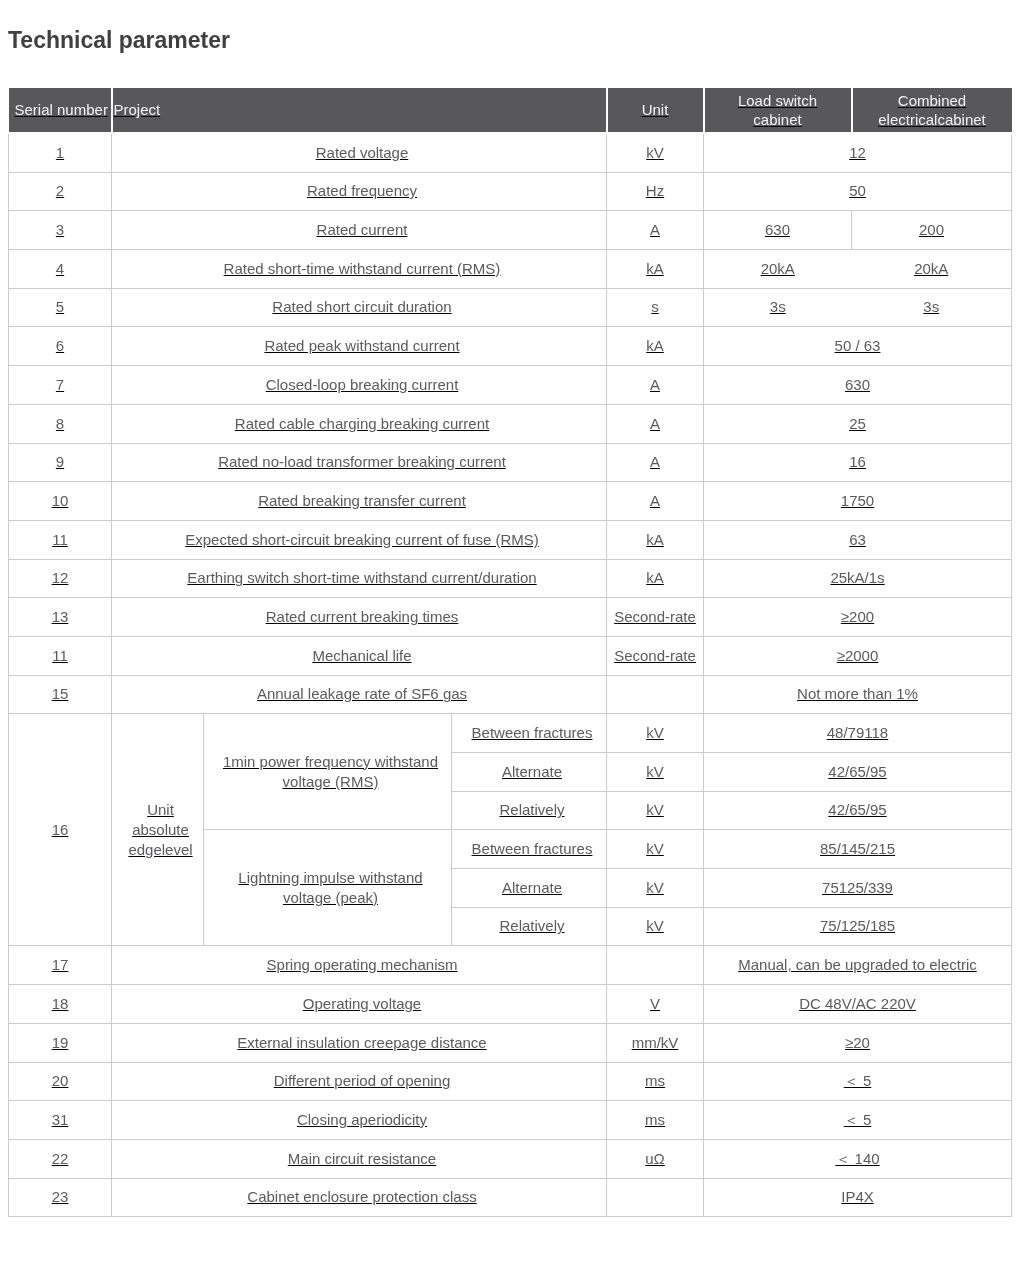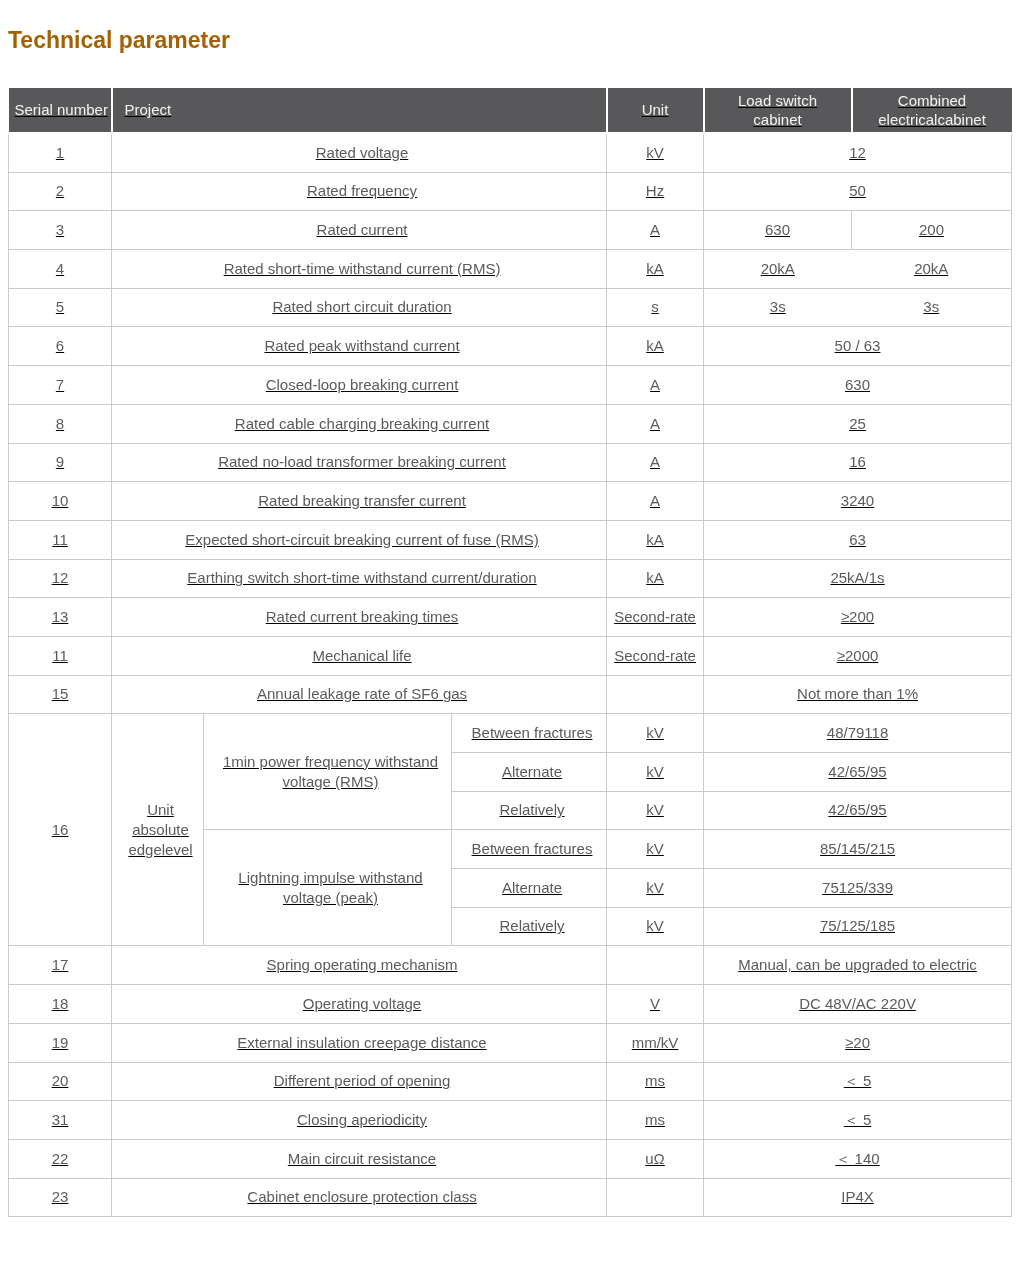--- a/index.html
+++ b/index.html
@@ -2,34 +2,34 @@
 <html><head>
 <meta charset="utf-8">
 <style>
   html,body{margin:0;padding:0;background:#ffffff;}
   body{
     width:1019px;height:1262px;position:relative;overflow:hidden;
     font-family:"Liberation Sans",sans-serif;
   }
   .page-title{
     position:absolute;left:8px;top:27px;margin:0;
-    font-size:23px;font-weight:bold;color:#a16207;letter-spacing:0;
+    font-size:23px;font-weight:bold;color:#404040;letter-spacing:0;
   }
   .table-wrap{position:absolute;left:8px;top:88px;text-decoration:underline;}
   table{
     border-collapse:collapse;table-layout:fixed;width:1003px;
     color:#5b5b5d;font-size:15px;
   }
   thead th{
     background:#58585b;color:#f4f4f4;font-weight:normal;height:44px;
     border-right:2px solid #ffffff;border-bottom:2px solid #ffffff;
     white-space:pre-line;line-height:1.3;padding:0;text-align:center;font-size:15px;
   }
   thead th.h-serial{text-align:left;padding-left:6px;}
-  thead th.h-project{text-align:left;padding-left:12px;}
+  thead th.h-project{text-align:left;padding-left:1px;}
   thead th:last-child{border-right:none;}
   tbody td{
     border:1px solid #cbcbcb;height:37.7px;padding:0;
     text-align:center;vertical-align:middle;line-height:1.35;
     overflow:hidden;
   }
   tbody td.proj,tbody td.grp{text-align:center;padding-left:12px;padding-right:6px;}
   td.nd1{border-right:hidden;}
   td.nd2{border-left:hidden;}
 </style>
@@ -115,21 +115,21 @@
     <tr>
       <td>9</td>
       <td class="proj" colspan="3">Rated no-load transformer breaking current</td>
       <td>A</td>
       <td colspan="2">16</td>
     </tr>
     <tr>
       <td>10</td>
       <td class="proj" colspan="3">Rated breaking transfer current</td>
       <td>A</td>
-      <td colspan="2">3240</td>
+      <td colspan="2">1750</td>
     </tr>
     <tr>
       <td>11</td>
       <td class="proj" colspan="3">Expected short-circuit breaking current of fuse (RMS)</td>
       <td>kA</td>
       <td colspan="2">63</td>
     </tr>
     <tr>
       <td>12</td>
       <td class="proj" colspan="3">Earthing switch short-time withstand current/duration</td>

